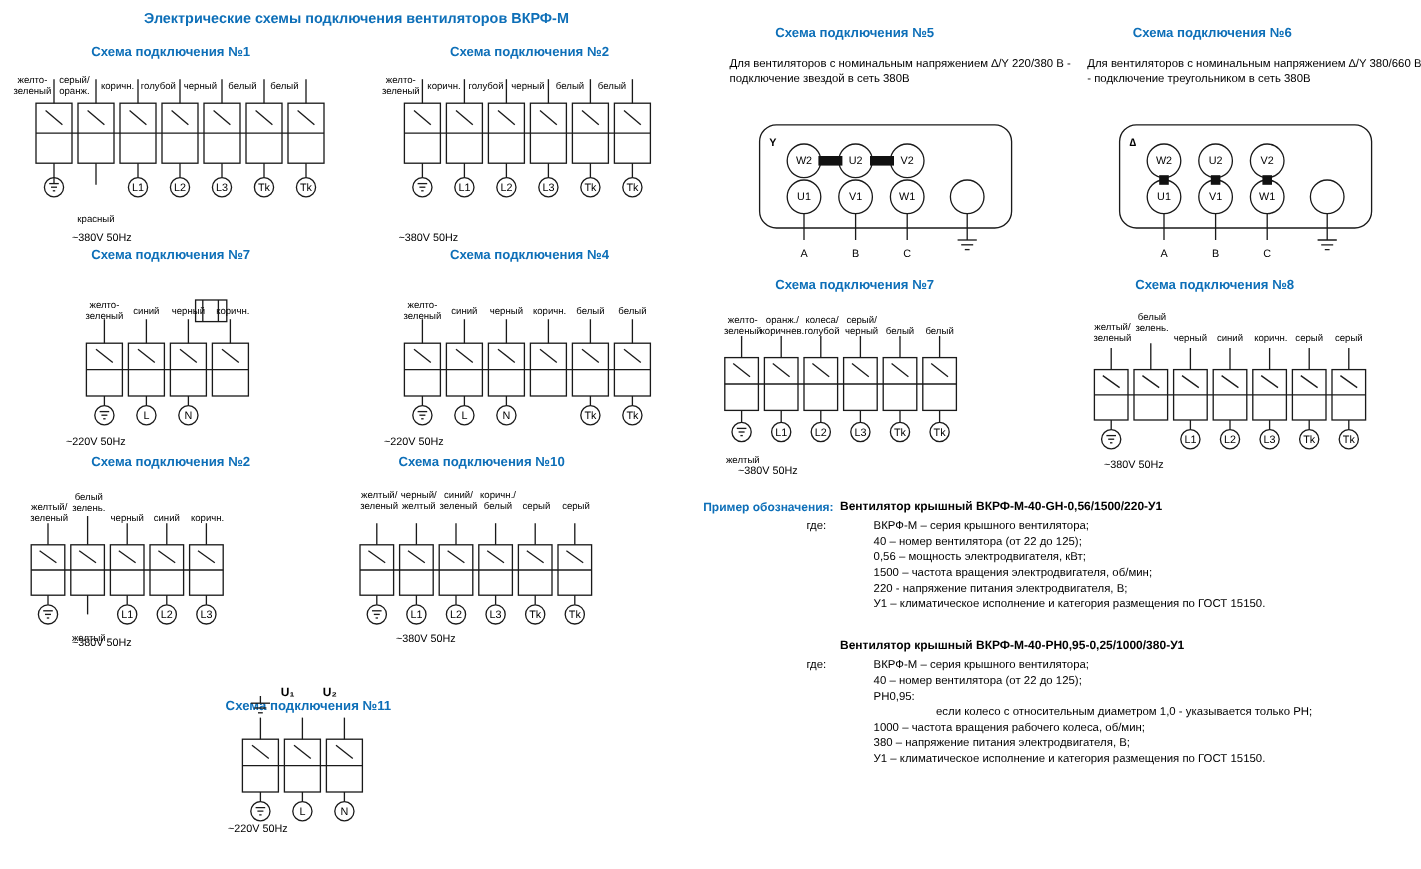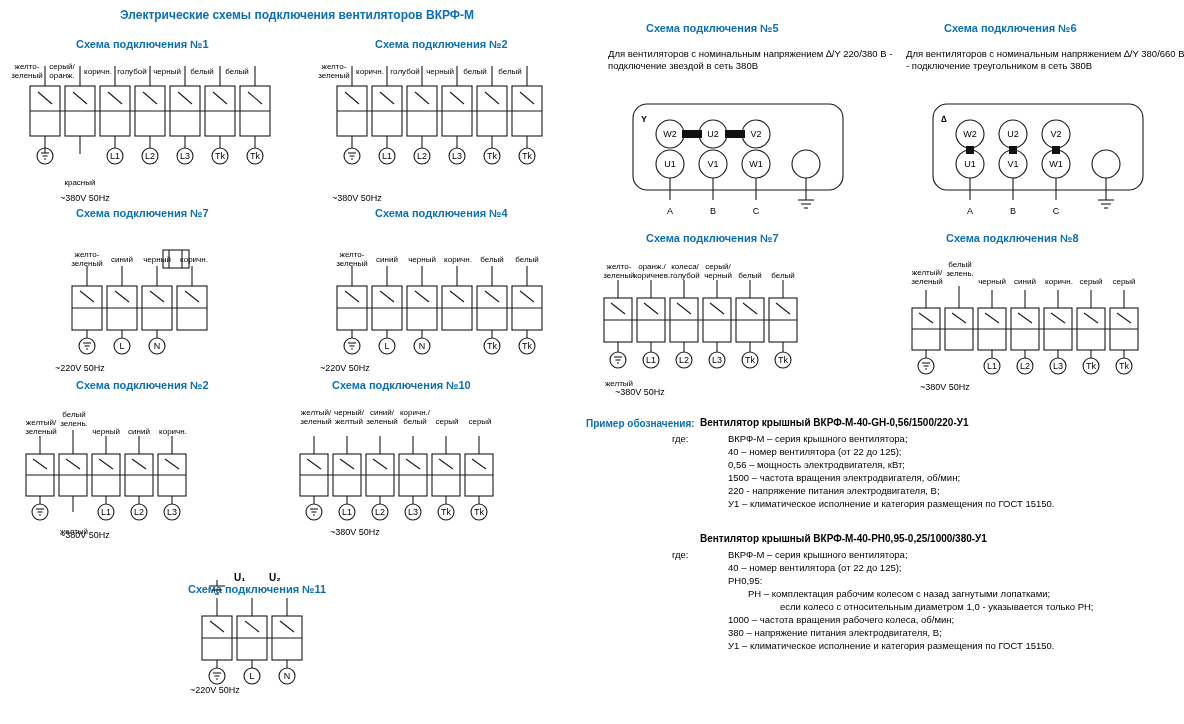--- a/index.html
+++ b/index.html
@@ -594,18 +594,17 @@
   <div>220 - напряжение питания электродвигателя, В;</div>
   <div>У1 – климатическое исполнение и категория размещения по ГОСТ 15150.</div>
 </div>
 
 <div class="abs" style="left:700px;top:533px;font-size:10px;font-weight:bold;">Вентилятор крышный ВКРФ-М-40-PH0,95-0,25/1000/380-У1</div>
 <div class="abs legend" style="left:672px;top:548px;">где:</div>
 <div class="abs legend" style="left:728px;top:548px;width:440px;">
   <div>ВКРФ-М – серия крышного вентилятора;</div>
   <div>40 – номер вентилятора (от 22 до 125);</div>
   <div>PH0,95:</div>
-  <div style="padding-left:20px;">PH – комплектация рабочим колесом с назад загнутыми лопатками;</div>
   <div style="padding-left:52px;">если колесо с относительным диаметром 1,0 - указывается только PH;</div>
   <div>1000 – частота вращения рабочего колеса, об/мин;</div>
   <div>380 – напряжение питания электродвигателя, В;</div>
   <div>У1 – климатическое исполнение и категория размещения по ГОСТ 15150.</div>
 </div>
 
 </body></html>

